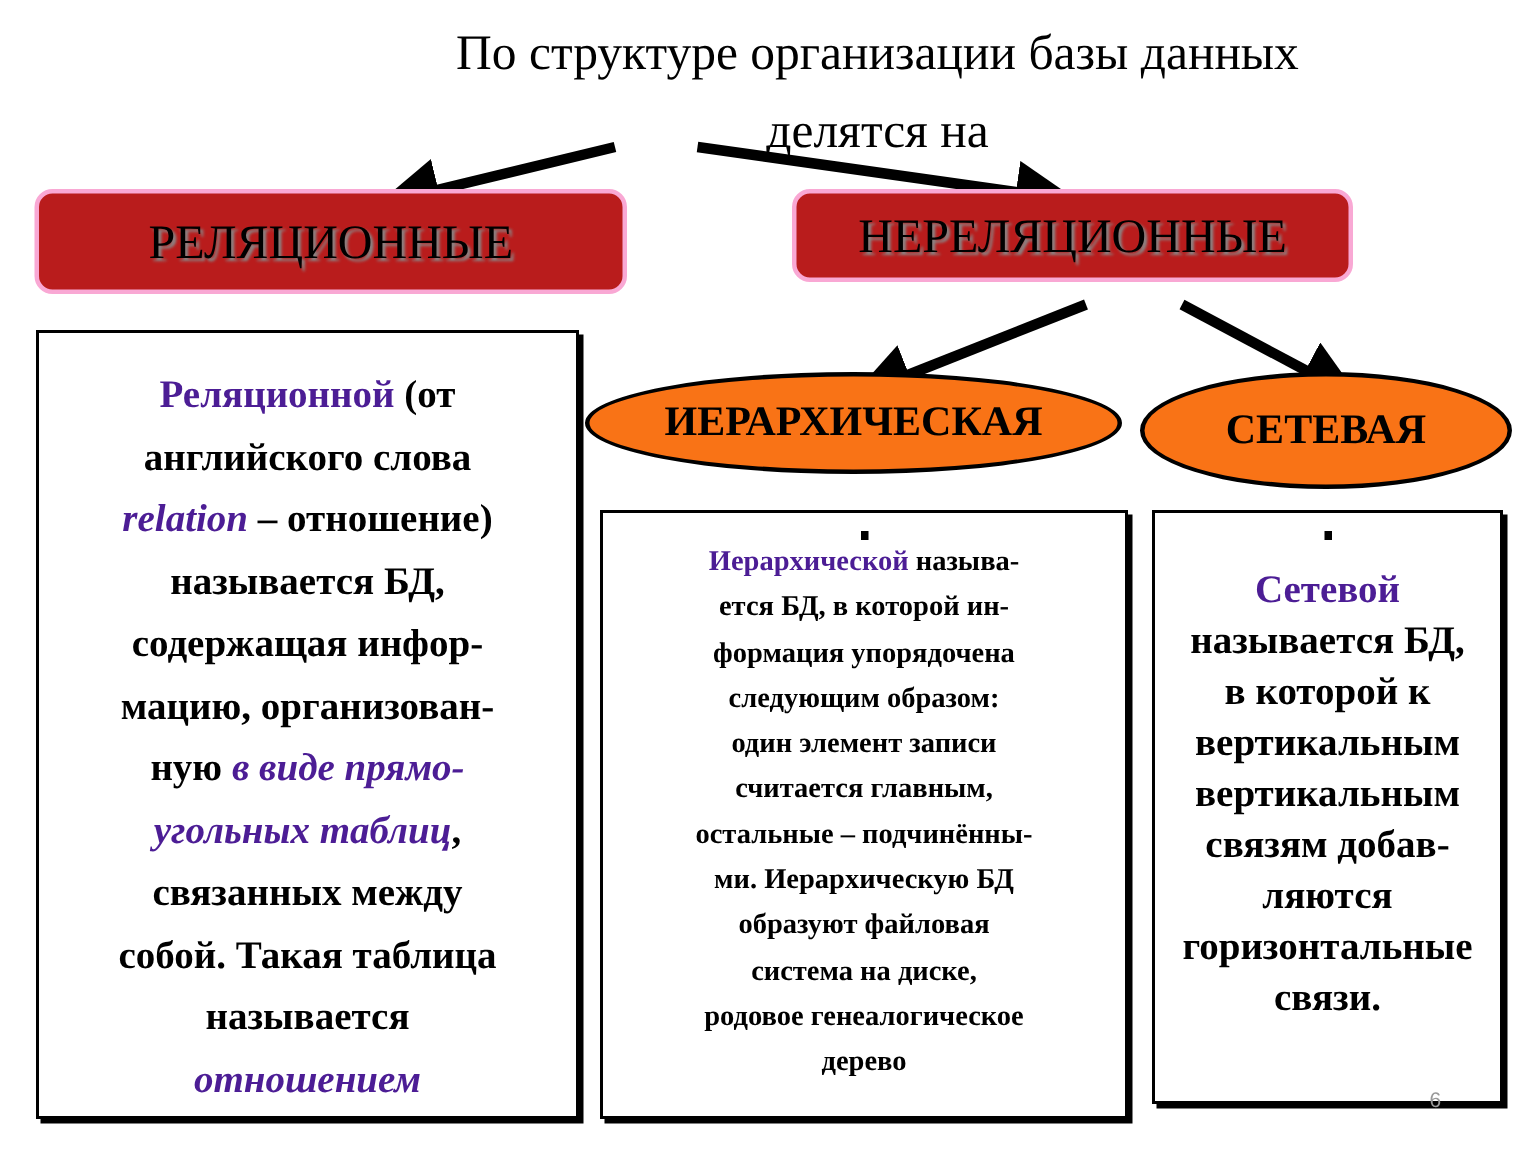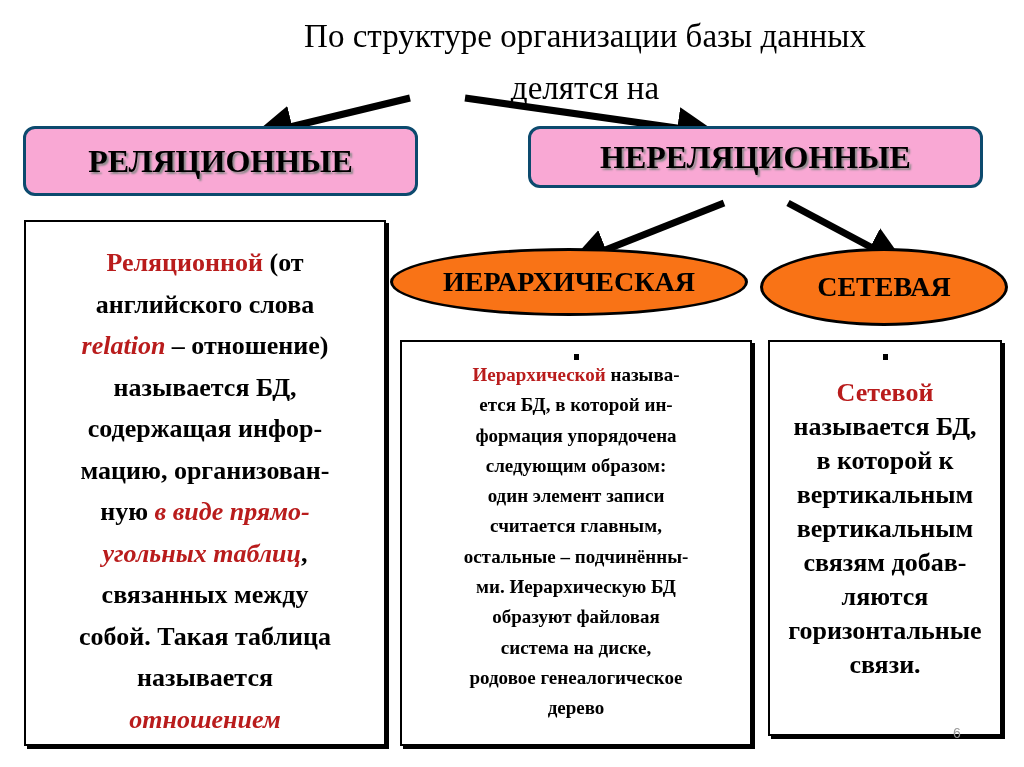--- a/index.html
+++ b/index.html
@@ -1,28 +1,28 @@
 <!DOCTYPE html>
 <html><head>
 <meta charset="utf-8">
 <style>
   html, body { margin:0; padding:0; }
   body { width:1024px; height:767px; background:#ffffff; position:relative; overflow:hidden;
          font-family:"Liberation Serif","DejaVu Serif",serif; color:#000; }
   .title { position:absolute; left:160px; width:850px; text-align:center; font-weight:normal; font-size:33px; }
   .t1 { top:18px; }
   .t2 { top:70px; }
-  .rbox { position:absolute; border:3px solid #0c4a6e; border-radius:12px; background:#f9a8d4;
-          display:flex; align-items:center; justify-content:center; font-weight:bold; font-size:32px;
+  .rbox { position:absolute; border:3px solid #f9a8d4; border-radius:12px; background:#b91c1c;
+          display:flex; align-items:center; justify-content:center; font-weight:normal; font-size:32px;
           text-shadow:2px 2px 2px #888; box-sizing:border-box; }
   .ellipse { position:absolute; border:3px solid #000; border-radius:50%; box-sizing:border-box;
              display:flex; align-items:center; justify-content:center; font-weight:bold; font-size:28px; background:#f97316; }
   .card { position:absolute; border:2px solid #000; box-shadow:3px 3px 0 #000; background:#fff; box-sizing:border-box;
           text-align:center; font-weight:bold; }
-  .red { color:#b91c1c; }
+  .red { color:#4c1d95; }
   .ital { font-style:italic; }
   .bullet { display:block; margin:0 auto; width:5px; height:6px; background:#000; }
   svg.arrows { position:absolute; left:0; top:0; }
   .pagenum { position:absolute; left:953px; top:725px; font-size:14px; color:#999; font-family:"Liberation Sans",sans-serif; }
 </style>
 </head>
 <body>
 
 <div class="title t1">По структуре организации базы данных</div>
 <div class="title t2">делятся на</div>
@@ -36,21 +36,21 @@
   <line x1="410" y1="98" x2="265" y2="133" stroke="#000" stroke-width="7" marker-end="url(#ah)"></line>
   <line x1="465" y1="98" x2="705" y2="132" stroke="#000" stroke-width="7" marker-end="url(#ah)"></line>
   <line x1="724" y1="203" x2="580" y2="260" stroke="#000" stroke-width="7" marker-end="url(#ah)"></line>
   <line x1="788" y1="203" x2="895" y2="260" stroke="#000" stroke-width="7" marker-end="url(#ah)"></line>
   <line x1="205" y1="220" x2="205" y2="238" stroke="#000" stroke-width="3"></line>
 </svg>
 
 <div class="rbox" style="left:23px;top:126px;width:395px;height:70px;">
   <span>РЕЛЯЦИОННЫЕ</span>
 </div>
-<div class="rbox" style="left:528px;top:126px;width:455px;height:62px;">
+<div class="rbox" style="left:528px;top:126px;width:374px;height:62px;">
   <span>НЕРЕЛЯЦИОННЫЕ</span>
 </div>
 
 <div class="ellipse" style="left:390px;top:248px;width:358px;height:68px;">
   <span>ИЕРАРХИЧЕСКАЯ</span>
 </div>
 <div class="ellipse" style="left:760px;top:248px;width:248px;height:78px;">
   <span>СЕТЕВАЯ</span>
 </div>
 

